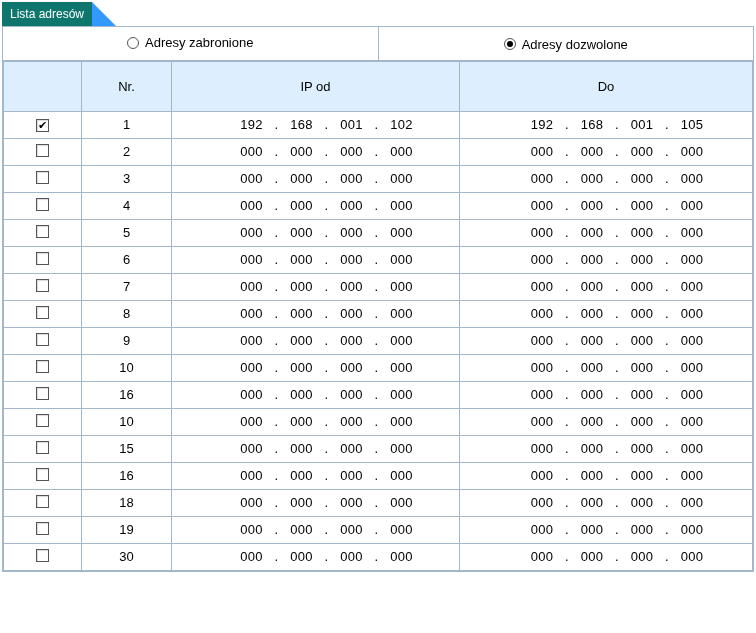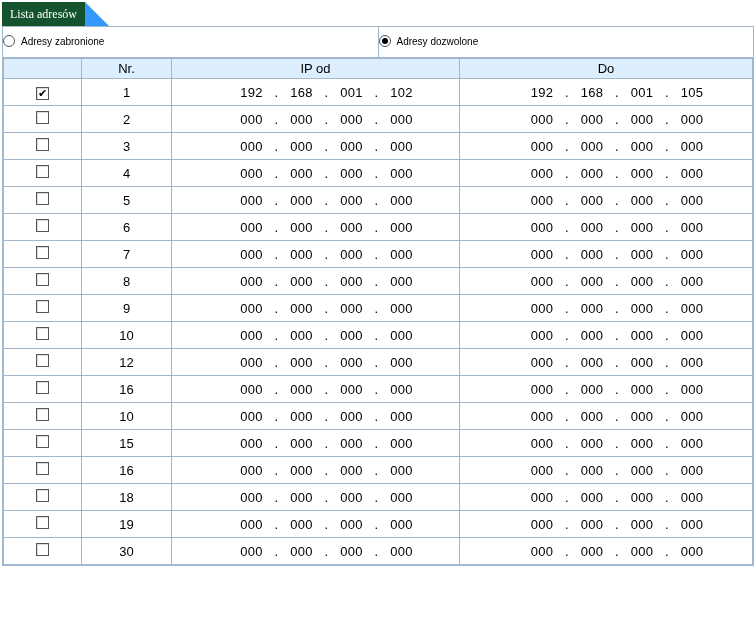--- a/index.html
+++ b/index.html
@@ -14,51 +14,50 @@
     width: 756px;
     padding: 2px;
   }
   .tab-row {
     display: flex;
     align-items: flex-end;
     height: 24px;
   }
   .tab {
     position: relative;
-    background: #14532d;
+    background: #0f766e;
     color: #fff;
     font-size: 12px;
     line-height: 24px;
     height: 24px;
     padding: 0 8px 0 8px;
     display: inline-block;
-    font-family: Liberation Serif, serif;
   }
   .tab::after {
     content: "";
     position: absolute;
     right: -24px;
     top: 0;
     width: 0; height: 0;
     border-bottom: 24px solid #3399ff;
     border-right: 24px solid transparent;
   }
   .panel {
     border: 1px solid #a3b7cc;
     border-top: 1px solid #a3b7cc;
   }
   .radio-row {
     display: flex;
     border-bottom: 1px solid #a3b7cc;
   }
   .radio-cell {
     flex: 1;
-    text-align: left;
+    text-align: center;
     padding: 8px 0;
-    font-size: 10px;
+    font-size: 13px;
   }
   .radio-cell:first-child {
     border-right: 1px solid #a3b7cc;
   }
   .radio-wrap { display:inline-flex; align-items:center; gap:6px; }
   .radio {
     width: 12px; height: 12px;
     border: 1px solid #555;
     border-radius: 50%;
     display: inline-flex;
@@ -75,21 +74,21 @@
     table-layout: fixed;
   }
   col.c-check { width: 78px; }
   col.c-nr    { width: 90px; }
   col.c-from  { width: 288px; }
   col.c-to    { }
   th {
     background: #def;
     font-weight: normal;
     border: 1px solid #a3b7cc;
-    padding: 2px 4px;
+    padding: 17px 4px;
     font-size: 13px;
     text-align: center;
   }
   td {
     border: 1px solid #a3b7cc;
     padding: 4px 4px;
     height: 27px;
     text-align: center;
     font-size: 13px;
   }
@@ -213,26 +212,20 @@
             <td class="ip">000   .   000   .   000   .   000</td>
           </tr>
           <tr>
             <td><span class="chk"></span></td>
             <td>10</td>
             <td class="ip">000   .   000   .   000   .   000</td>
             <td class="ip">000   .   000   .   000   .   000</td>
           </tr>
           <tr>
             <td><span class="chk"></span></td>
-            <td>12</td>
-            <td class="ip">000   .   000   .   000   .   000</td>
-            <td class="ip">000   .   000   .   000   .   000</td>
-          </tr>
-          <tr>
-            <td><span class="chk"></span></td>
             <td>16</td>
             <td class="ip">000   .   000   .   000   .   000</td>
             <td class="ip">000   .   000   .   000   .   000</td>
           </tr>
           <tr>
             <td><span class="chk"></span></td>
             <td>10</td>
             <td class="ip">000   .   000   .   000   .   000</td>
             <td class="ip">000   .   000   .   000   .   000</td>
           </tr>

